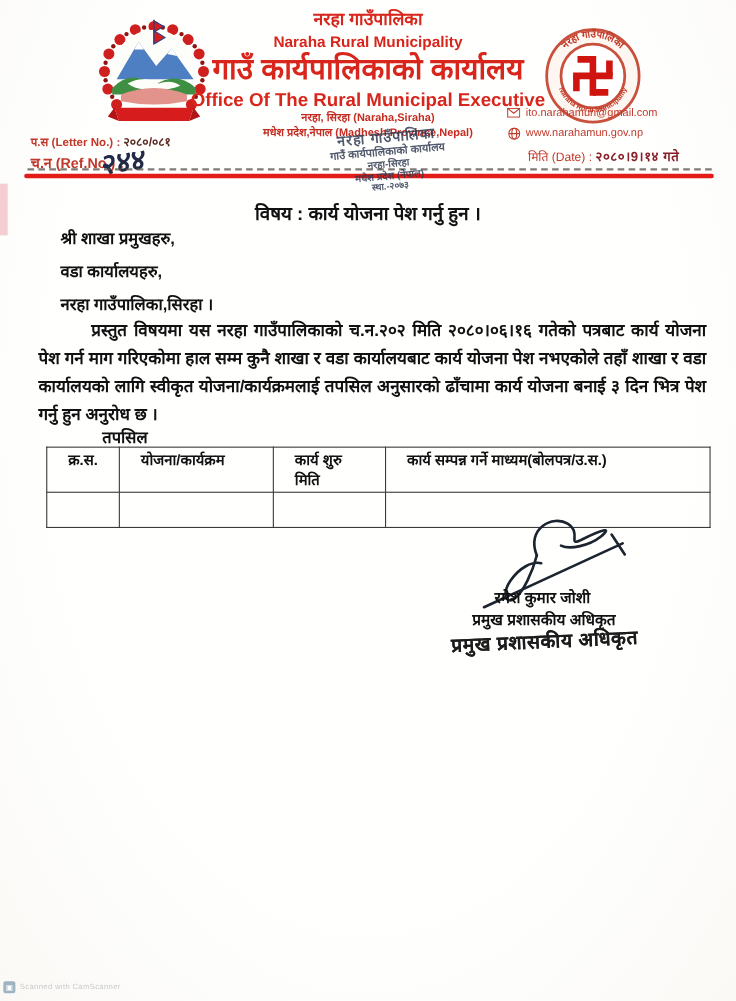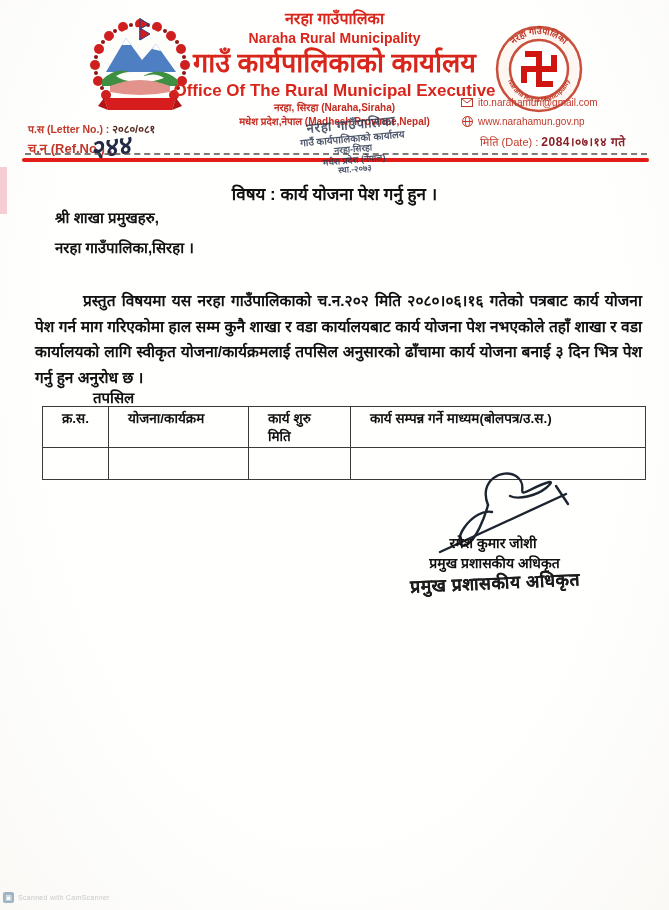--- a/index.html
+++ b/index.html
@@ -193,21 +193,21 @@
             <ellipse cx="5.5" cy="5.5" rx="2.2" ry="5" fill="none" stroke="#c0392b"></ellipse>
             <line x1="0.5" y1="5.5" x2="10.5" y2="5.5" stroke="#c0392b"></line>
           </svg>
       </span>
       <span>www.narahamun.gov.np</span>
     </div>
   </div>
 
   <div class="abs dateline">
     <span>मिति (Date) :</span>
-    <b>2084।०७।१४ गते</b>
+    <b>२०८०।9।१४ गते</b>
   </div>
 
   <div class="abs lno">
     <span>प.स (Letter No.) :</span>
     <span class="val">२०८०/०८१</span>
   </div>
   <div class="abs rno">
     <span>च.न (Ref.No.) :</span>
   </div>
   <div class="abs refhand">२४४</div>
@@ -220,20 +220,21 @@
     <div class="s2">गाउँ कार्यपालिकाको कार्यालय</div>
     <div class="s3">नरहा-सिरहा</div>
     <div class="s4">मधेश प्रदेश (नेपाल)</div>
     <div class="s5">स्था.-२०७३</div>
   </div>
 
   <div class="abs subject">विषय : कार्य योजना पेश गर्नु हुन ।</div>
 
   <div class="abs addressee">
     <div>श्री शाखा प्रमुखहरु,</div>
+    <div>वडा कार्यालयहरु,</div>
     <div>नरहा गाउँपालिका,सिरहा ।</div>
   </div>
 
   <div class="abs body-par">प्रस्तुत विषयमा यस नरहा गाउँपालिकाको च.न.२०२ मिति २०८०।०६।१६ गतेको पत्रबाट कार्य योजना पेश गर्न माग गरिएकोमा हाल सम्म कुनै शाखा र वडा कार्यालयबाट कार्य योजना पेश नभएकोले तहाँ शाखा र वडा कार्यालयको लागि स्वीकृत योजना/कार्यक्रमलाई तपसिल अनुसारको ढाँचामा कार्य योजना बनाई ३ दिन भित्र पेश गर्नु हुन अनुरोध छ ।</div>
 
   <div class="abs tapasil">तपसिल</div>
 
   <table class="sched">
     <colgroup>
         <col style="width:48px">

